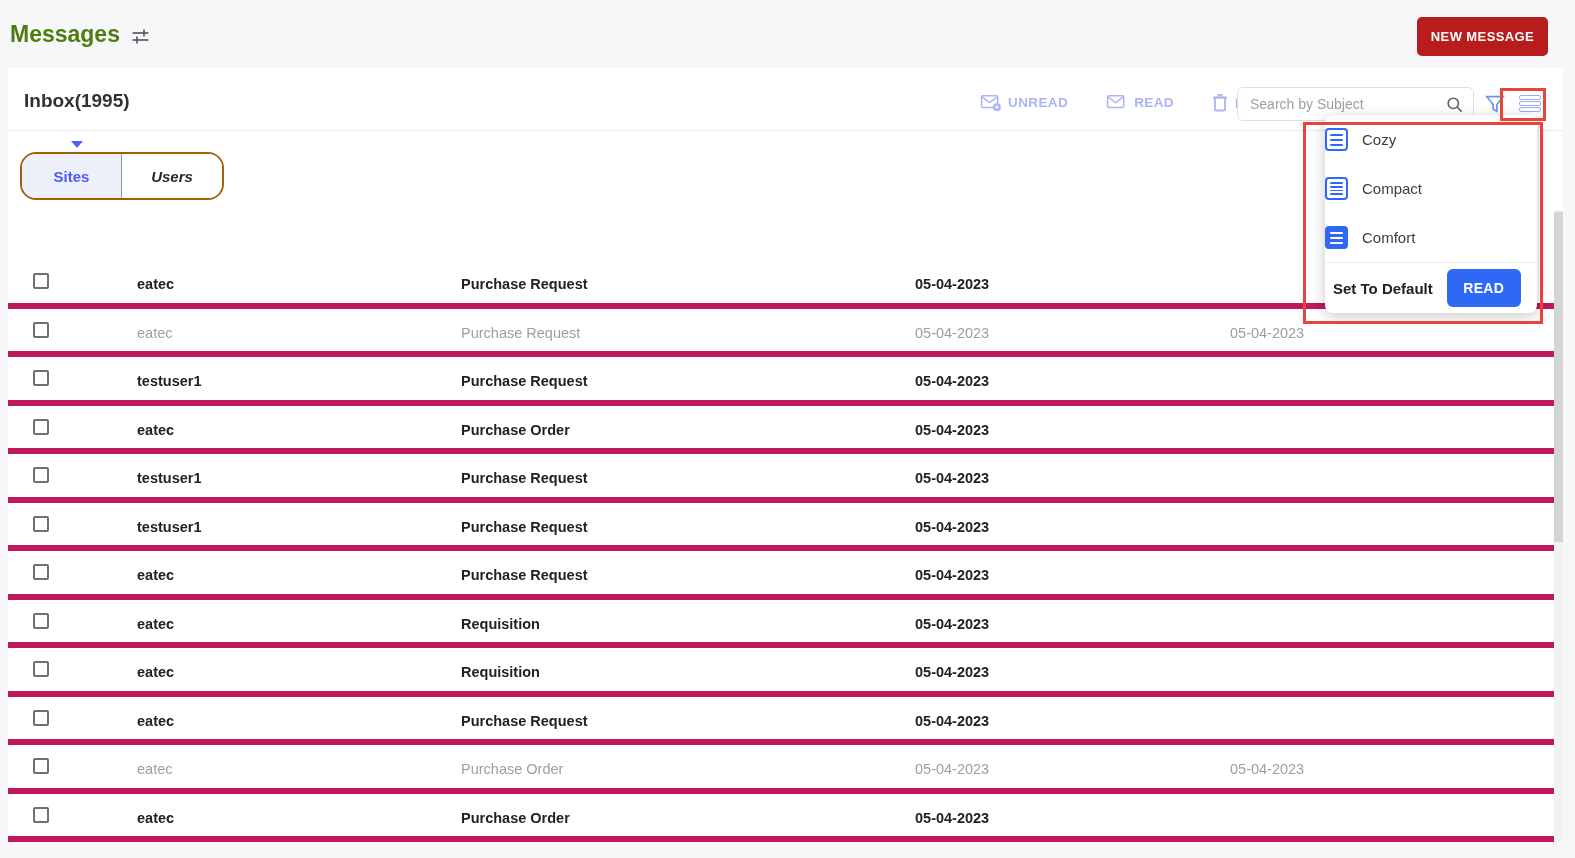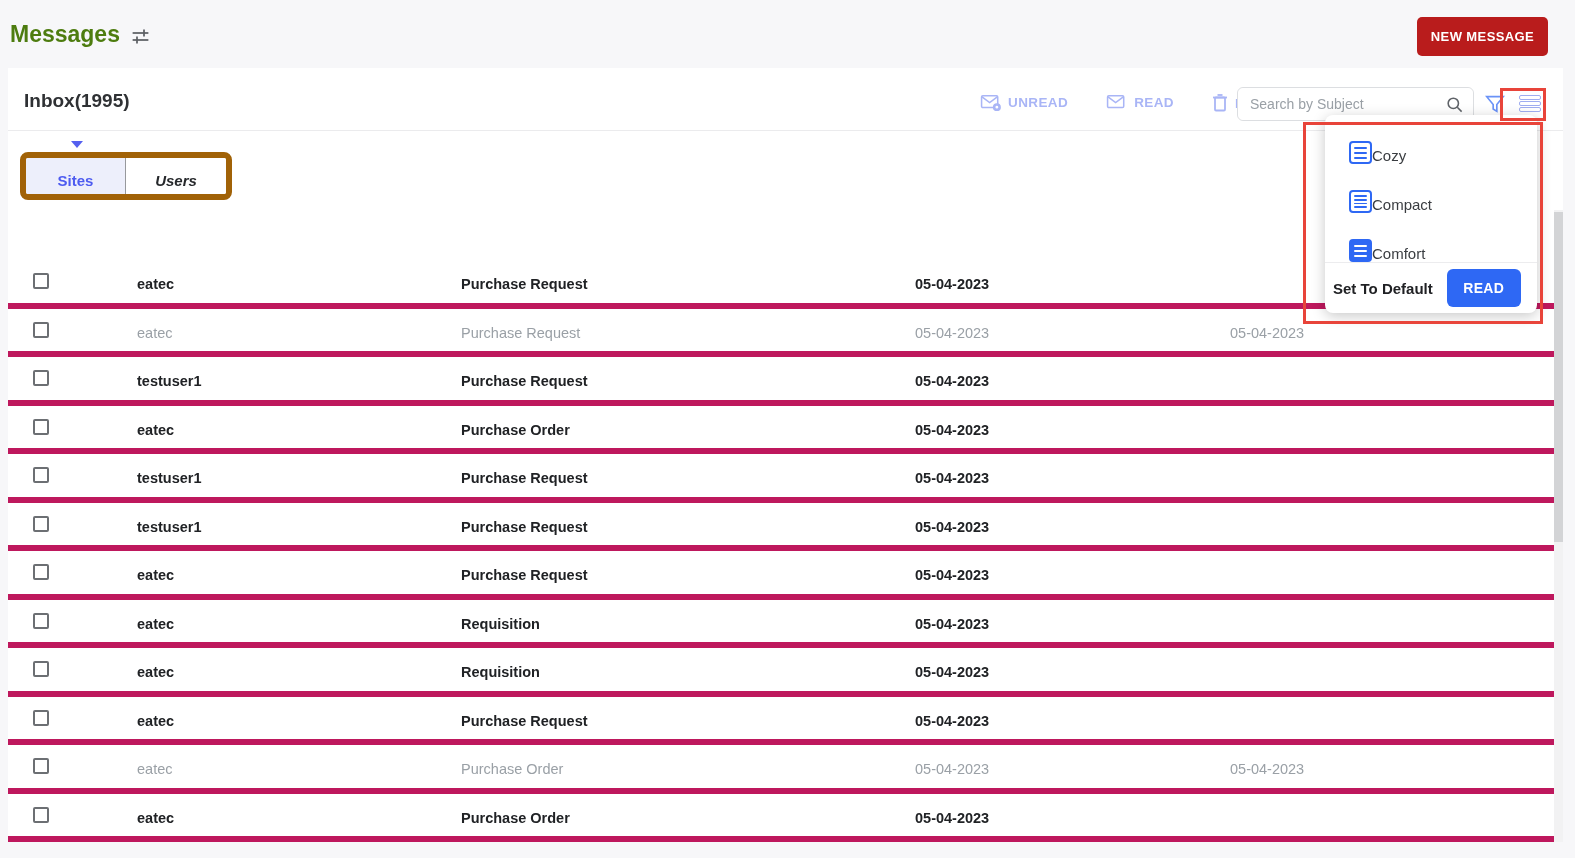--- a/index.html
+++ b/index.html
@@ -36,21 +36,21 @@
   .search-glass { position: absolute; right: 9px; top: 7px; }
 
   .filter-btn { position: absolute; left: 1476px; top: 25px; cursor: pointer; }
   .density-btn { position: absolute; left: 1511px; top: 27px; width: 22px; cursor: pointer;
     display: flex; flex-direction: column; gap: 1px; }
   .density-btn .bar { height: 5px; border: 1.5px solid #9fadf0; border-radius: 2px; background: #fff; }
 
   .card-hr { position: absolute; left: 0; top: 62px; width: 100%; height: 1px; background: #ebebed; }
 
   
-  .tabs { position: absolute; left: 12px; top: 84px; display: flex; border: 6px solid #a16207; border-radius: 8px;
+  .tabs { position: absolute; left: 12px; top: 84px; display: flex; border: 2px solid #a16207; border-radius: 16px;
     overflow: hidden; height: 48px; }
   .tab { width: 100px; line-height: 46px; text-align: center; font-size: 15px; font-weight: 600; cursor: pointer; }
   .tab-sites { background: #edeffb; color: #4d5bf0; border-right: 1px solid #97999c; }
   .tab-users { background: #fff; color: #26282b; font-style: italic; }
 
   
   .thead { position: absolute; left: 0; top: 142px; width: 1546px; height: 50px; border-bottom: 1px solid #e4e5e8; }
   .thead .hcell { position: absolute; top: 0; line-height: 48px; font-size: 15px; font-weight: 700; color: #202124; }
   .cb { position: absolute; left: 25px; top: 50%; margin-top: -8px; width: 16px; height: 16px;
     border: 2px solid #6c6f73; border-radius: 2px; background: #fff; cursor: pointer; }
@@ -61,21 +61,21 @@
   .trow .c { position: absolute; top: 0; line-height: 48.5px; font-size: 14.5px; font-weight: 700; color: #202225; }
   .trow.read .c { color: #9aa0a6; font-weight: 400; }
 
   
   .sb-track { position: absolute; right: 0; top: 142px; bottom: 0; width: 9px; background: #f2f2f3; }
   .sb-thumb { position: absolute; right: 0; top: 144px; width: 9px; height: 330px; background: #d3d4d6; }
 
   
   .popup { position: absolute; left: 1325px; top: 115px; width: 212px; height: 198px; background: #fff;
     border-radius: 8px; box-shadow: 0 3px 14px rgba(0,0,0,.22); z-index: 20; }
-  .popup-item { height: 49px; display: flex; align-items: flex-end; padding-left: 24px; cursor: pointer; }
+  .popup-item { height: 49px; display: flex; align-items: center; padding-left: 0; gap: 14px; cursor: pointer; }
   .opt-icon { width: 23px; height: 23px; border: 2px solid #2e68f4; border-radius: 4px; background: #fff;
     display: flex; flex-direction: column; justify-content: center; padding: 3px; gap: 3px; }
   .opt-icon i { display: block; height: 2px; background: #2e68f4; border-radius: 1px; }
   .opt-icon.compact { gap: 2px; }
   .opt-icon.selected { background: #2e68f4; }
   .opt-icon.selected i { background: #fff; }
   .popup-item .lbl { font-size: 15px; color: #3a3d41; }
   .popup-divider { height: 1px; background: #ececee; }
   .popup-footer { height: 50px; display: flex; align-items: center; padding: 0 8px; gap: 14px; }
   .set-default { font-size: 15px; font-weight: 700; color: #202124; cursor: pointer; white-space: nowrap; }

